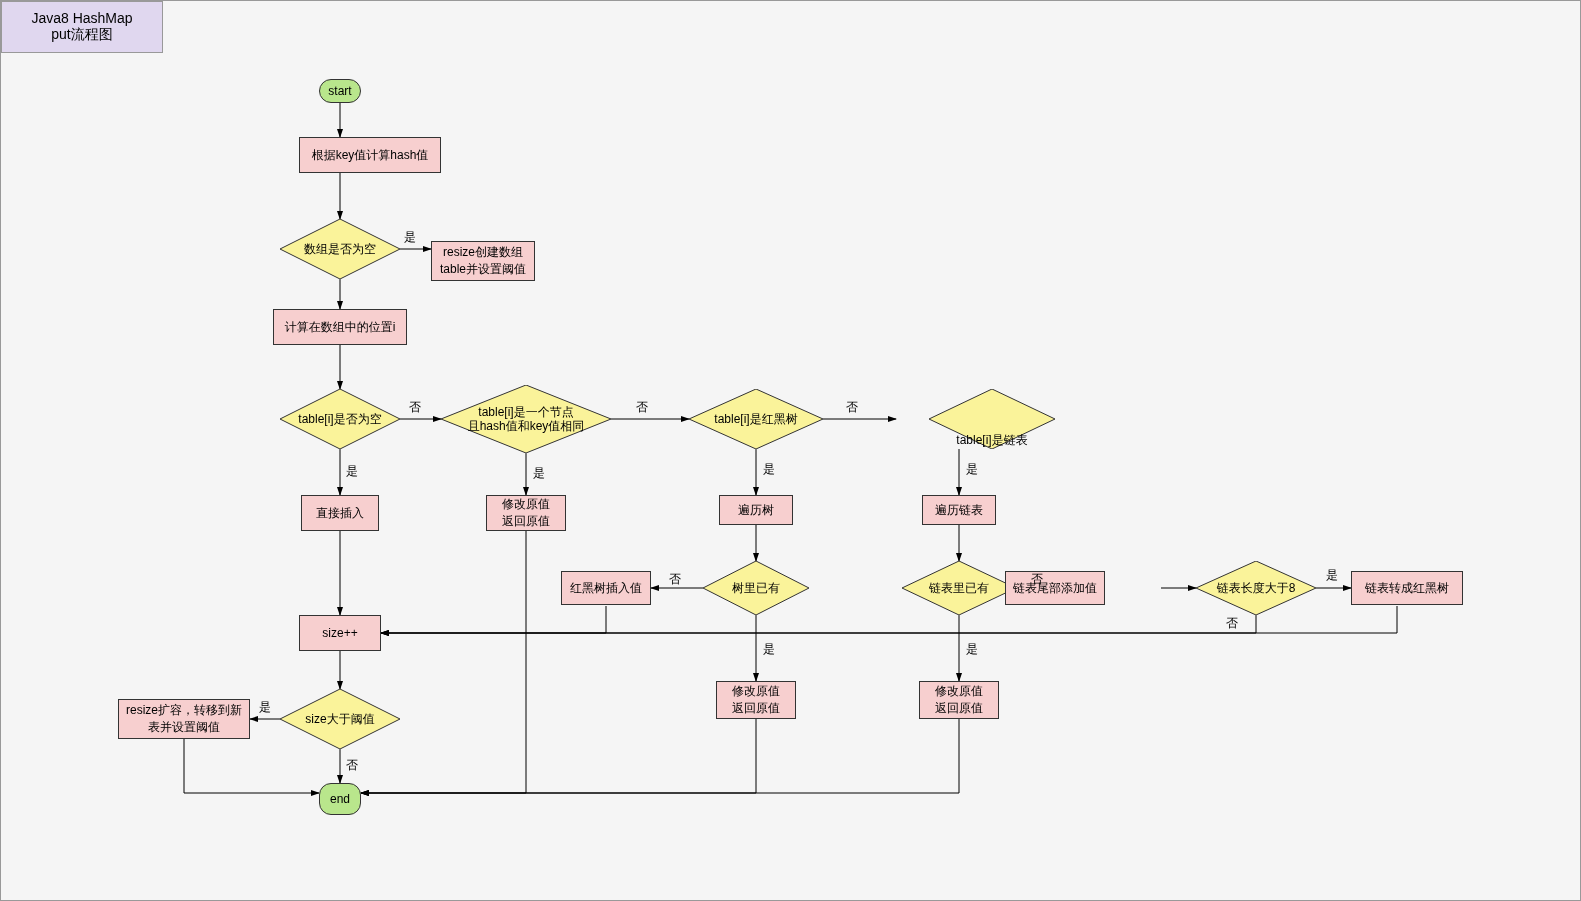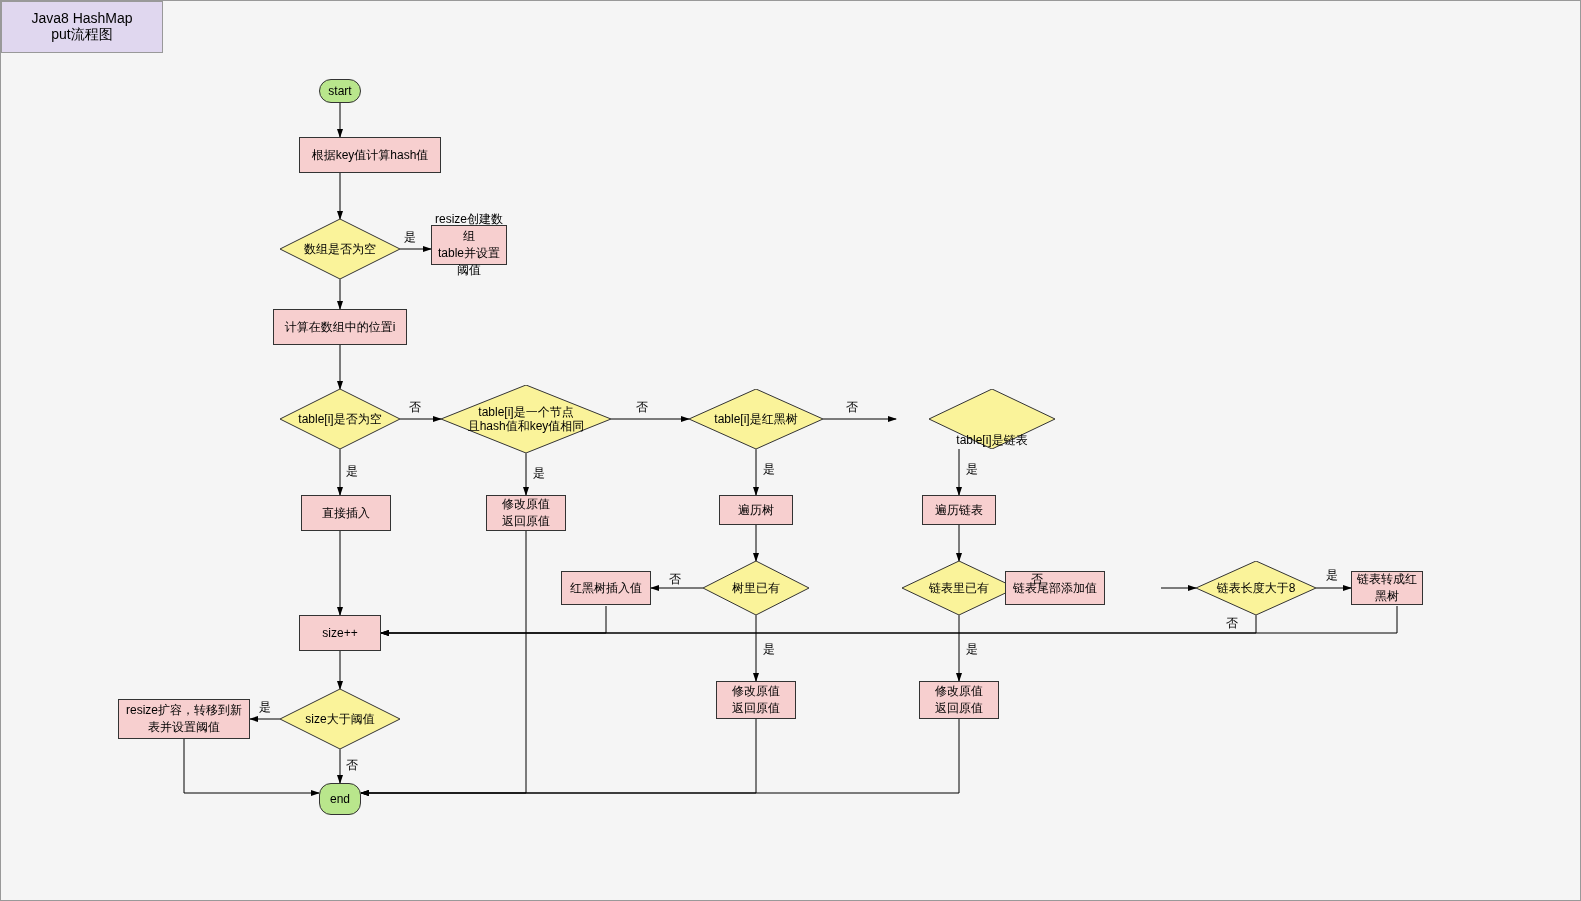--- a/index.html
+++ b/index.html
@@ -161,33 +161,33 @@
 
 <div class="node process" style="left:268px;top:136px;width:142px;height:36px;margin-left:30px;">根据key值计算hash值</div>
 
 <div class="node diamond" style="left:279px;top:218px;width:120px;height:60px;">
   <svg width="120" height="60">
         <polygon points="60,0 120,30 60,60 0,30" fill="#faf39a" stroke="#333"></polygon>
       </svg>
   <span class="label">数组是否为空</span>
 </div>
 
-<div class="node process" style="left:430px;top:224px;width:76px;height:40px;white-space:pre-line;">resize创建数组
+<div class="node process" style="left:430px;top:240px;width:104px;height:40px;white-space:pre-line;">resize创建数组
 table并设置阈值</div>
 
 <div class="node process" style="left:272px;top:308px;width:134px;height:36px;">计算在数组中的位置i</div>
 
 <div class="node diamond" style="left:279px;top:388px;width:120px;height:60px;">
   <svg width="120" height="60">
         <polygon points="60,0 120,30 60,60 0,30" fill="#faf39a" stroke="#333"></polygon>
       </svg>
   <span class="label">table[i]是否为空</span>
 </div>
 
-<div class="node process" style="left:300px;top:494px;width:90px;height:36px;">直接插入</div>
+<div class="node process" style="left:300px;top:494px;width:78px;height:36px;">直接插入</div>
 
 <div class="node process" style="left:298px;top:614px;width:82px;height:36px;">size++</div>
 
 <div class="node diamond" style="left:279px;top:688px;width:120px;height:60px;">
   <svg width="120" height="60">
         <polygon points="60,0 120,30 60,60 0,30" fill="#faf39a" stroke="#333"></polygon>
       </svg>
   <span class="label">size大于阈值</span>
 </div>
 
@@ -246,21 +246,21 @@
 
 <div class="node process" style="left:1004px;top:570px;width:100px;height:34px;">链表尾部添加值</div>
 
 <div class="node diamond" style="left:1195px;top:560px;width:120px;height:54px;text-align:center;">
   <svg width="120" height="54">
         <polygon points="60,0 120,27 60,54 0,27" fill="#faf39a" stroke="#333"></polygon>
       </svg>
   <span class="label">链表长度大于8</span>
 </div>
 
-<div class="node process" style="left:1350px;top:570px;width:72px;height:34px;">链表转成红黑树</div>
+<div class="node process" style="left:1350px;top:570px;width:112px;height:34px;">链表转成红黑树</div>
 
 <div class="node process" style="left:918px;top:680px;width:80px;height:38px;white-space:pre-line;">修改原值
 返回原值</div>
 
 <div class="edge-label" style="left:403px;top:228px;">是</div>
 <div class="edge-label" style="left:345px;top:462px;">是</div>
 <div class="edge-label" style="left:408px;top:398px;">否</div>
 <div class="edge-label" style="left:532px;top:464px;">是</div>
 <div class="edge-label" style="left:635px;top:398px;">否</div>
 <div class="edge-label" style="left:762px;top:460px;">是</div>

